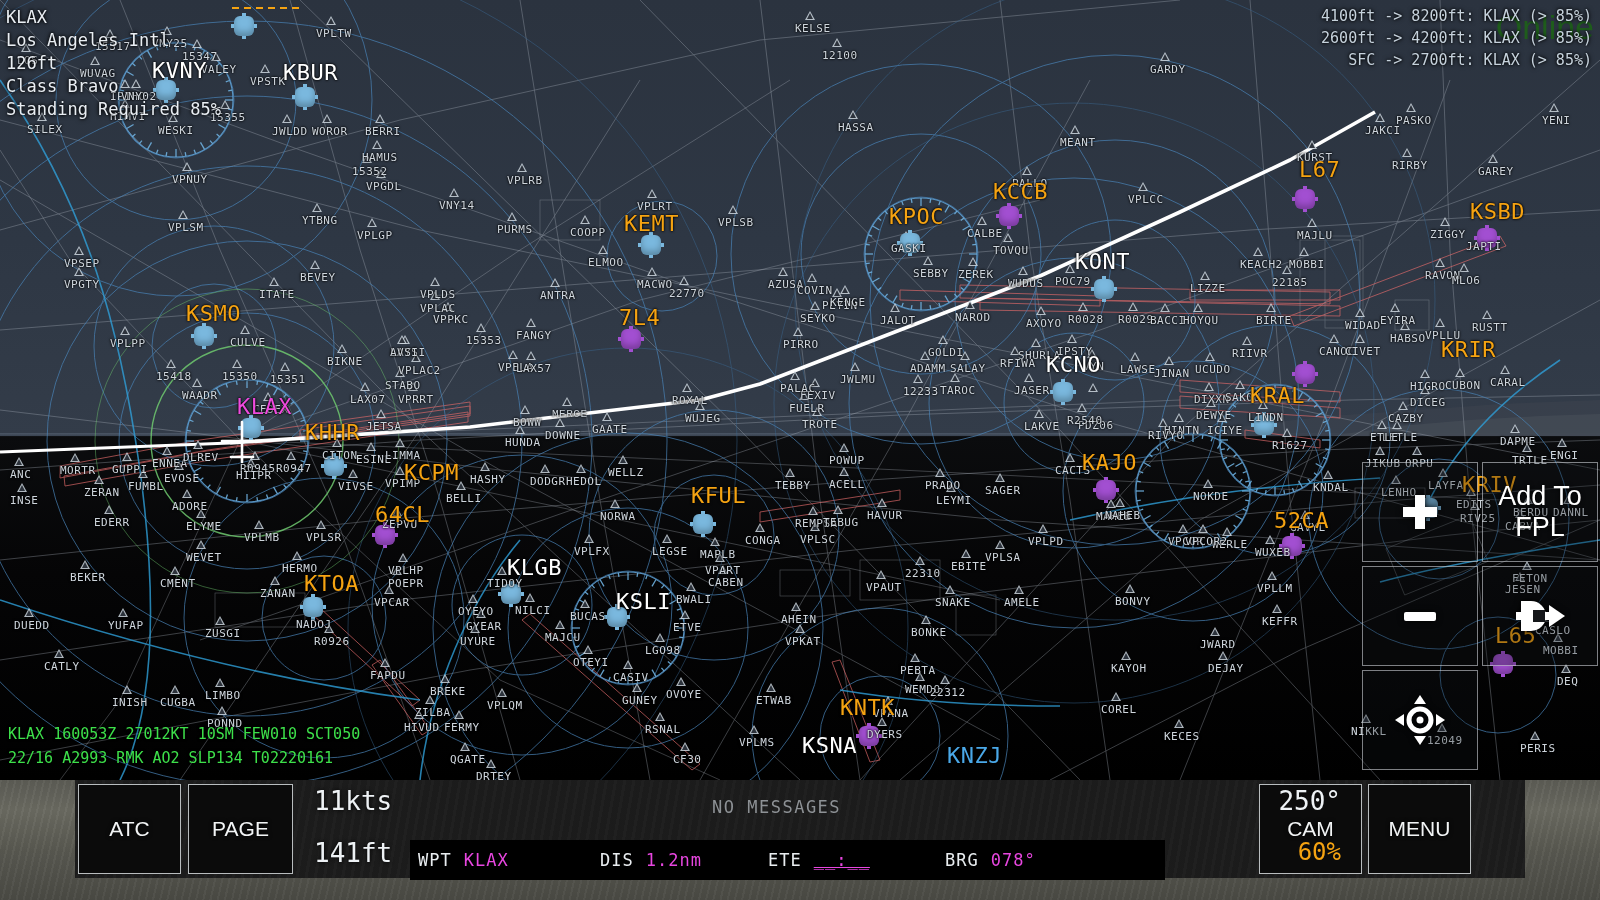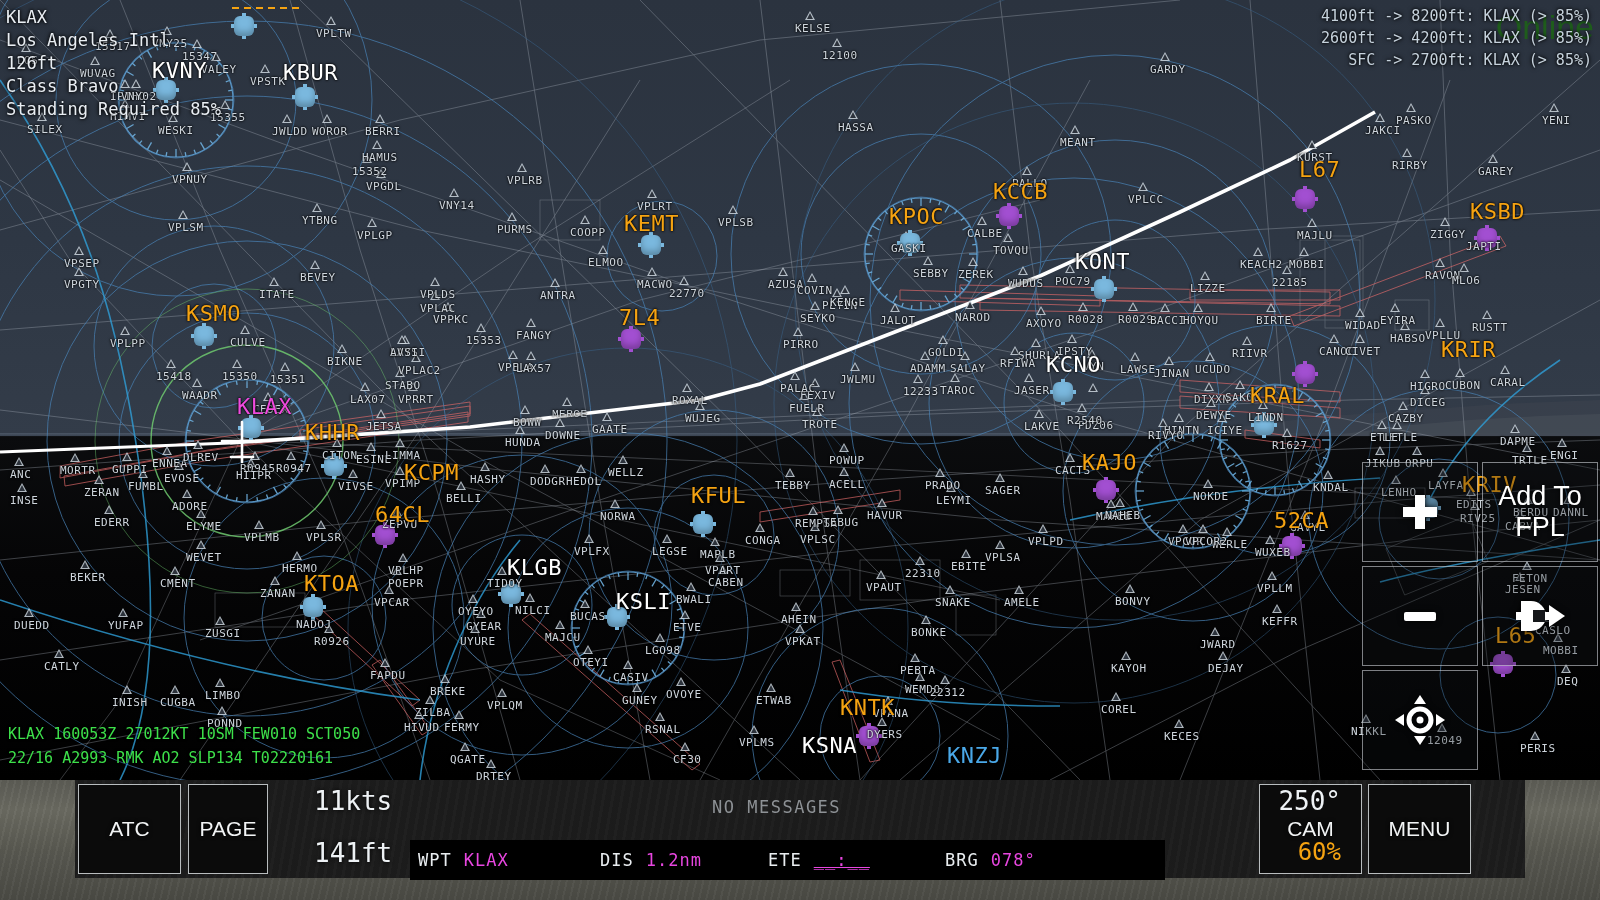--- a/index.html
+++ b/index.html
@@ -1326,21 +1326,21 @@
         <path d="M50 25 l-9 -6 v12 z" fill="#fff"></path>
       </svg>
     </div>
 
   </div>
 
   <div class="cockpit"></div>
   <div class="botbar"></div>
 
   <div class="sqbtn" style="left:78px;top:784px;width:103px;height:90px;">ATC</div>
-  <div class="sqbtn" style="left:188px;top:784px;width:80px;height:90px;">PAGE</div>
+  <div class="sqbtn" style="left:188px;top:784px;width:105px;height:90px;">PAGE</div>
   <div class="sqbtn" style="left:1259px;top:784px;width:103px;height:90px;">CAM</div>
   <div class="sqbtn" style="left:1368px;top:784px;width:103px;height:90px;">MENU</div>
 
   <div class="spdalt" style="left:314px;top:786px;">11kts</div>
   <div class="spdalt" style="left:314px;top:838px;">141ft</div>
 
   <div class="nomsg" style="left:712px;top:797px;">NO MESSAGES</div>
 
   <div class="hdgbox" style="right:259px;top:786px;">
     <div class="h">250°</div>

